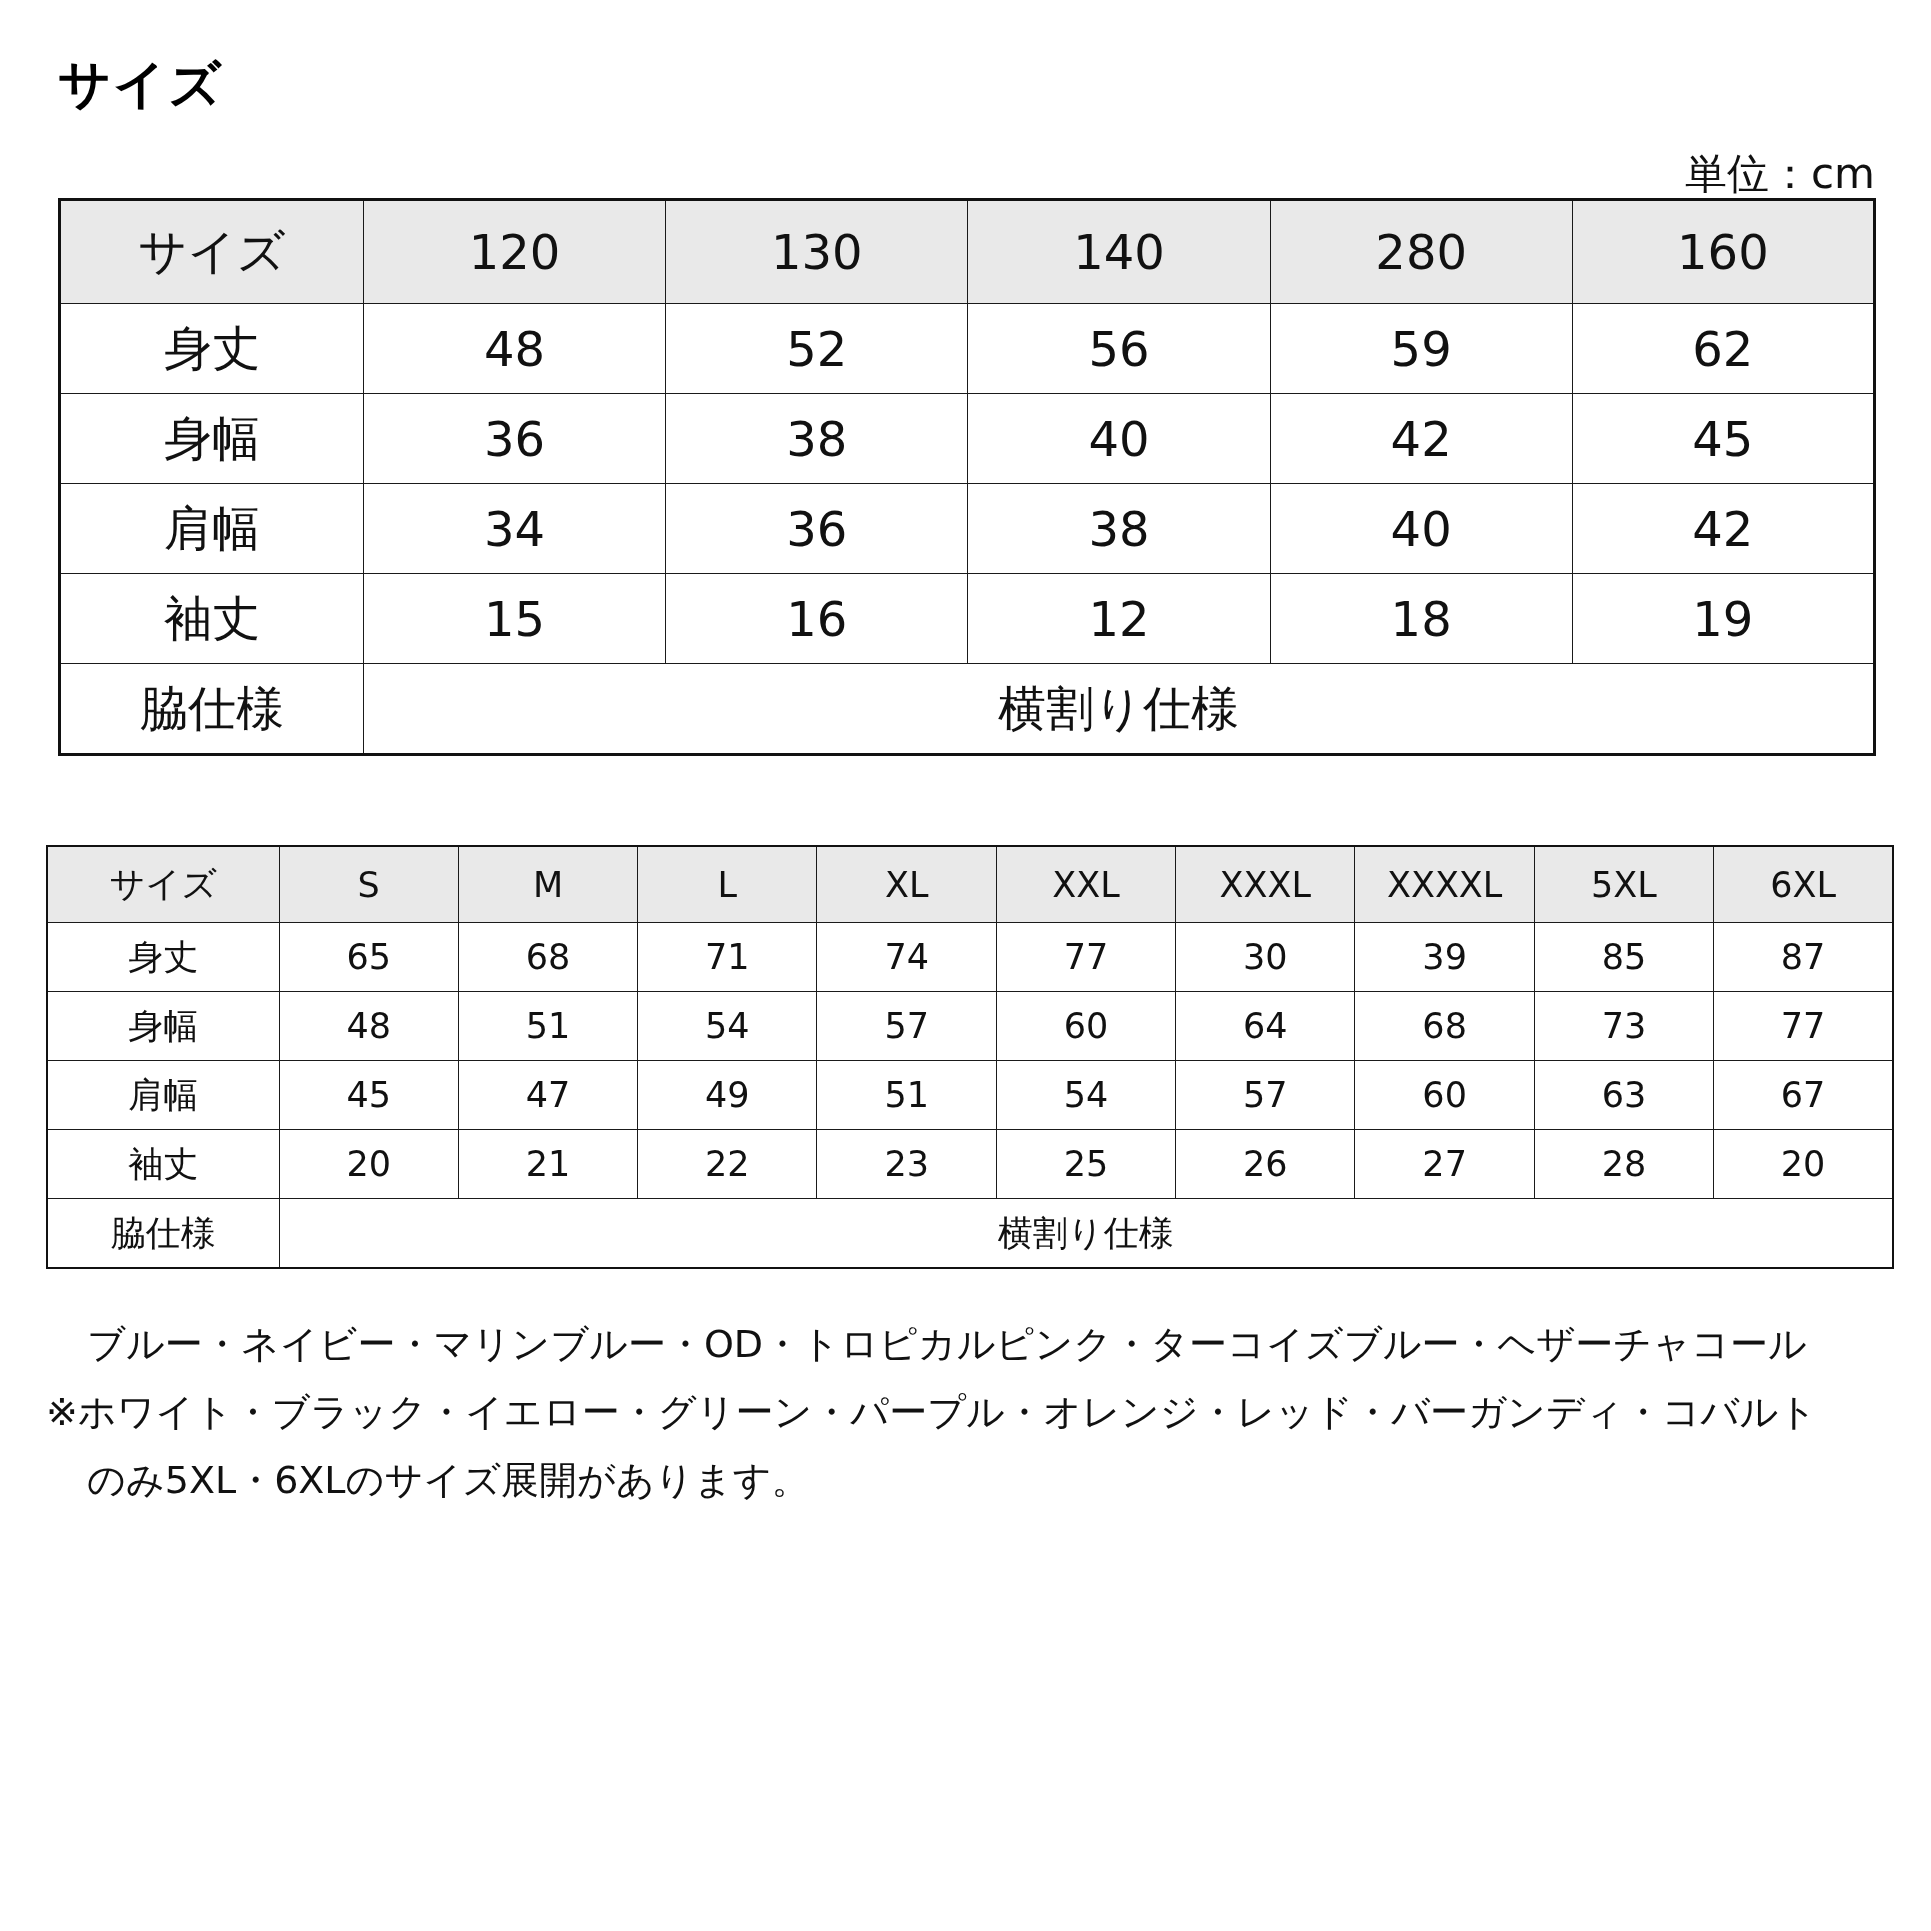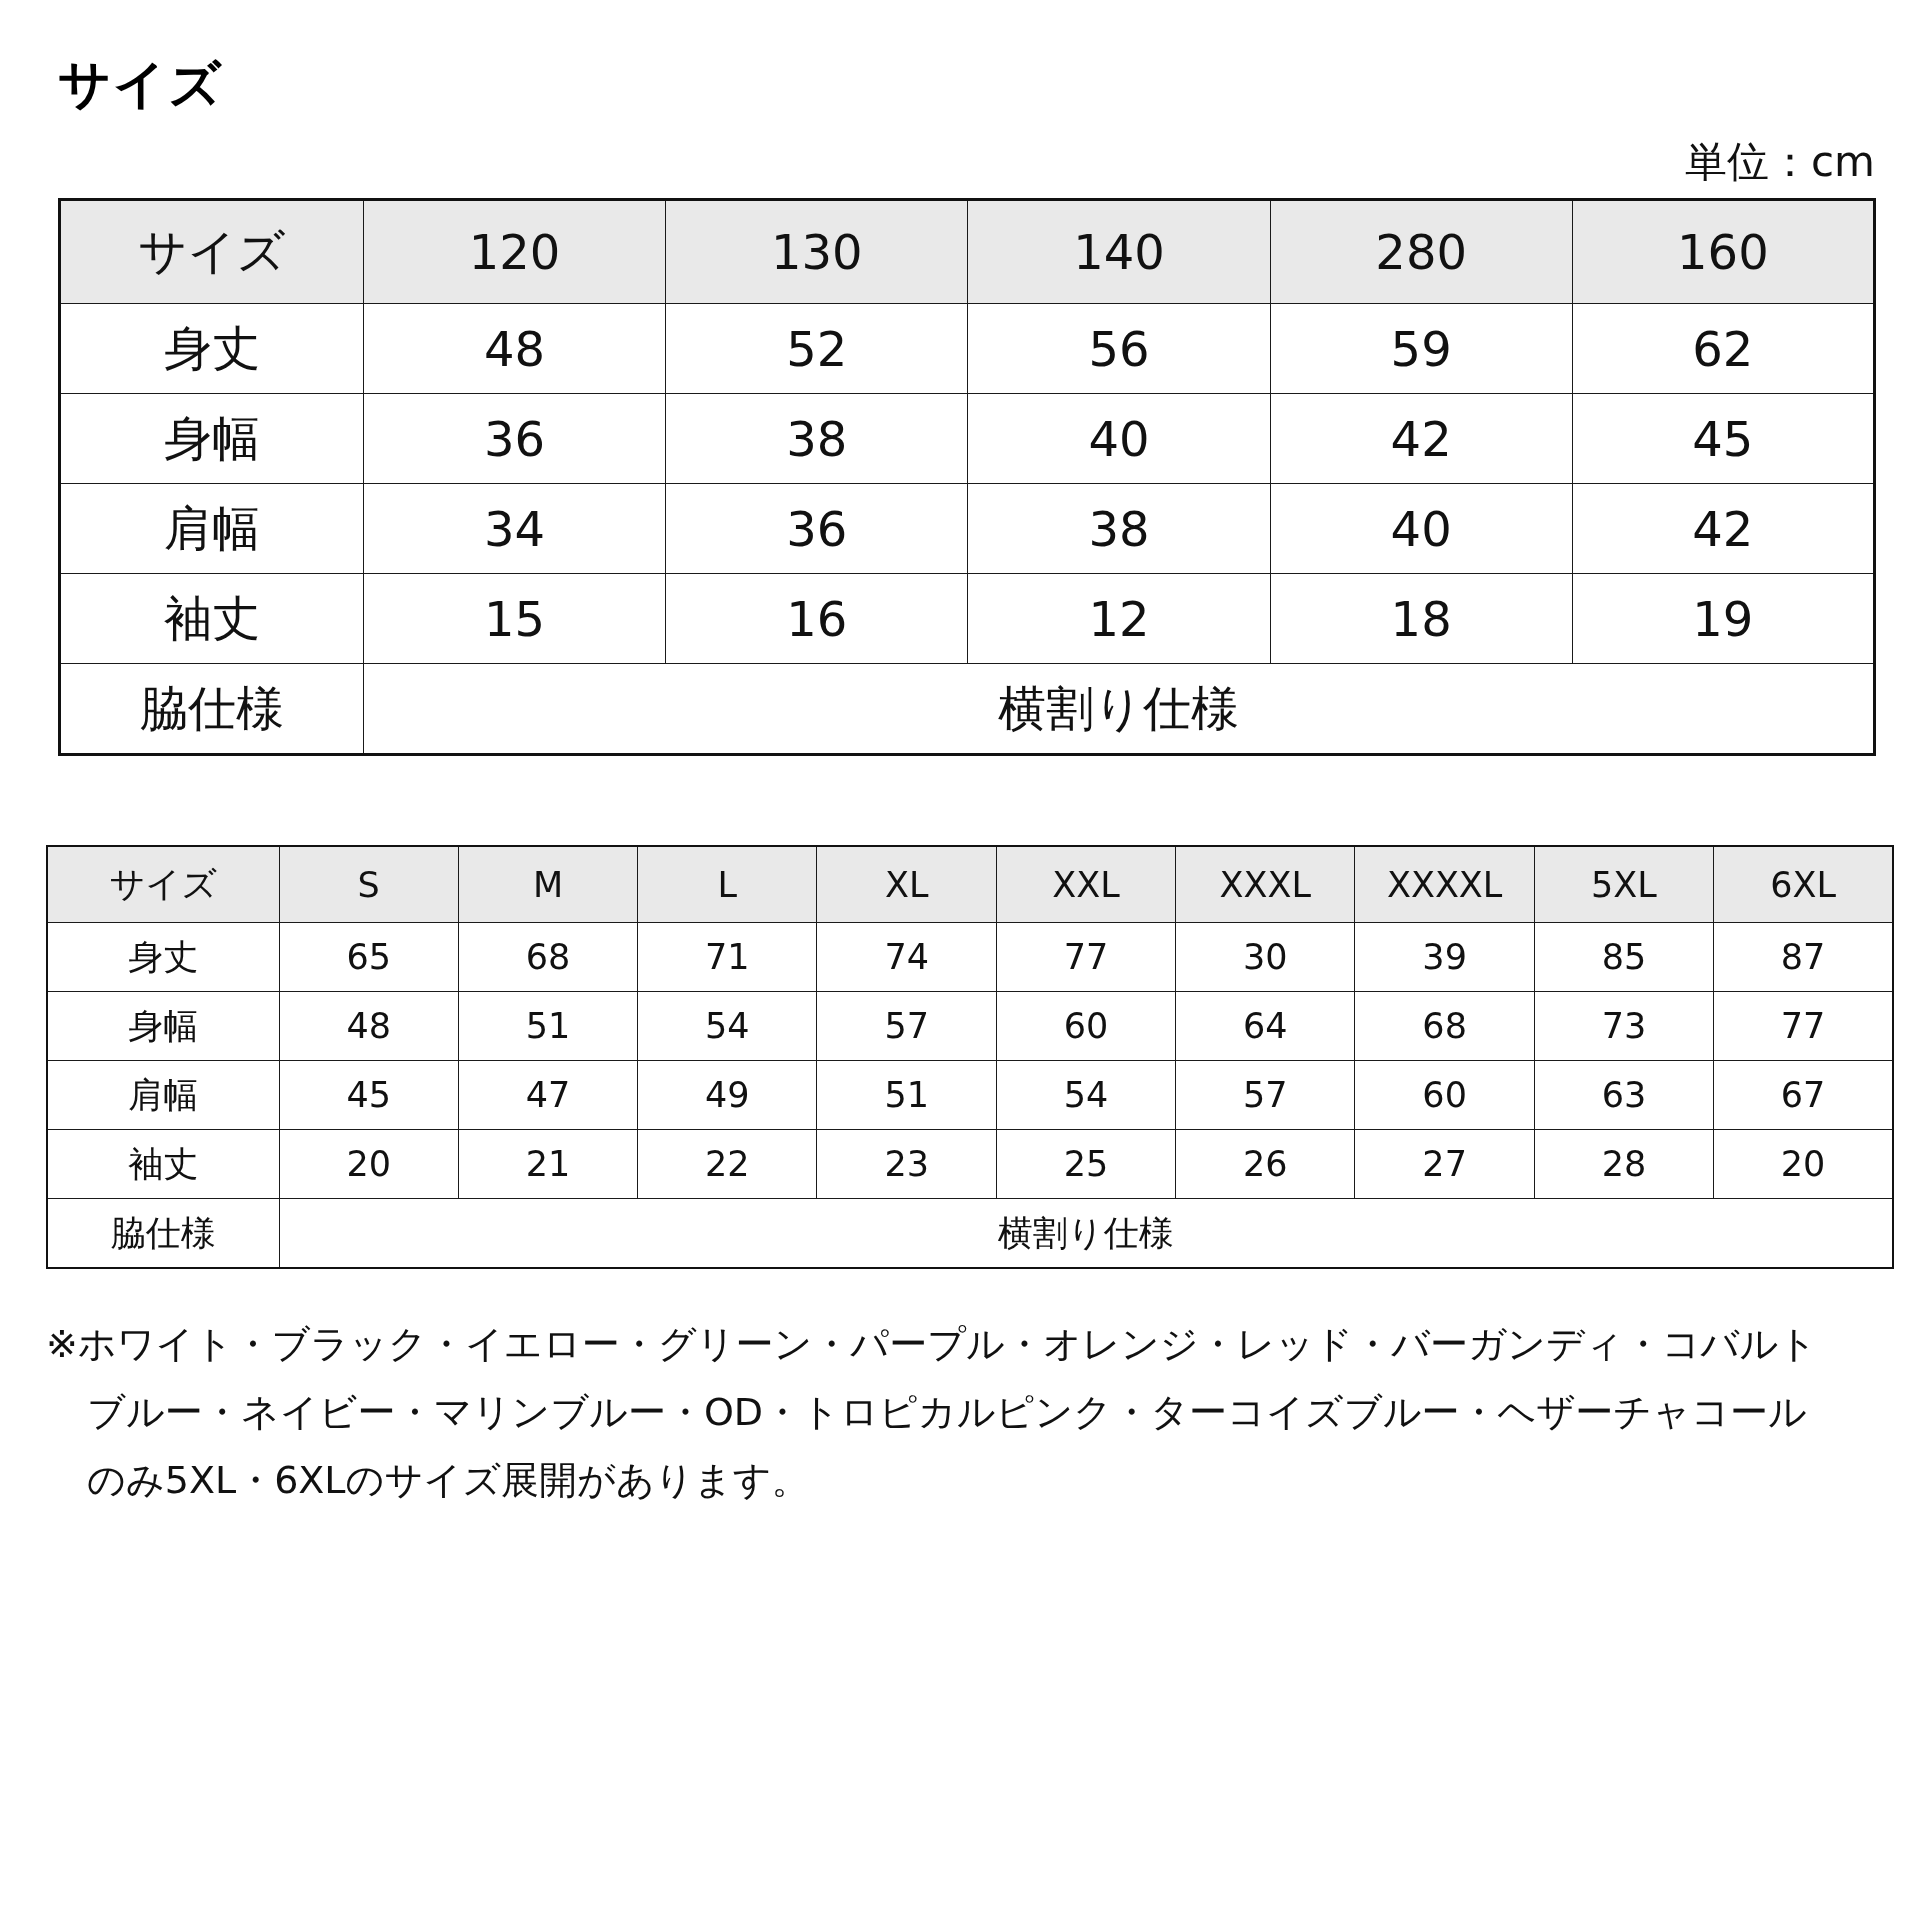--- a/index.html
+++ b/index.html
@@ -20,21 +20,21 @@
     left: 58px;
     top: 50px;
     font-size: 52px;
     font-weight: bold;
     letter-spacing: 1.9px;
     color: #000;
   }
   .unit {
     position: absolute;
     right: 56px;
-    top: 134px;
+    top: 146px;
     font-size: 42px;
     color: #111;
   }
   table {
     position: absolute;
     border-collapse: collapse;
     table-layout: fixed;
   }
   td {
     border: 1.9px solid #1a1a1a;
@@ -222,17 +222,17 @@
     <td>20</td>
   </tr>
   <tr>
     <td>脇仕様</td>
     <td colspan="9">横割り仕様</td>
   </tr>
 </tbody>
   </table>
 
 <div class="notes">
+  <div class="note-line indent">ブルー・ネイビー・マリンブルー・OD・トロピカルピンク・ターコイズブルー・ヘザーチャコール</div>
   <div class="note-line">※ホワイト・ブラック・イエロー・グリーン・パープル・オレンジ・レッド・バーガンディ・コバルト</div>
-  <div class="note-line indent">ブルー・ネイビー・マリンブルー・OD・トロピカルピンク・ターコイズブルー・ヘザーチャコール</div>
   <div class="note-line indent">のみ5XL・6XLのサイズ展開があります。</div>
 </div>
 
 
 </body></html>

